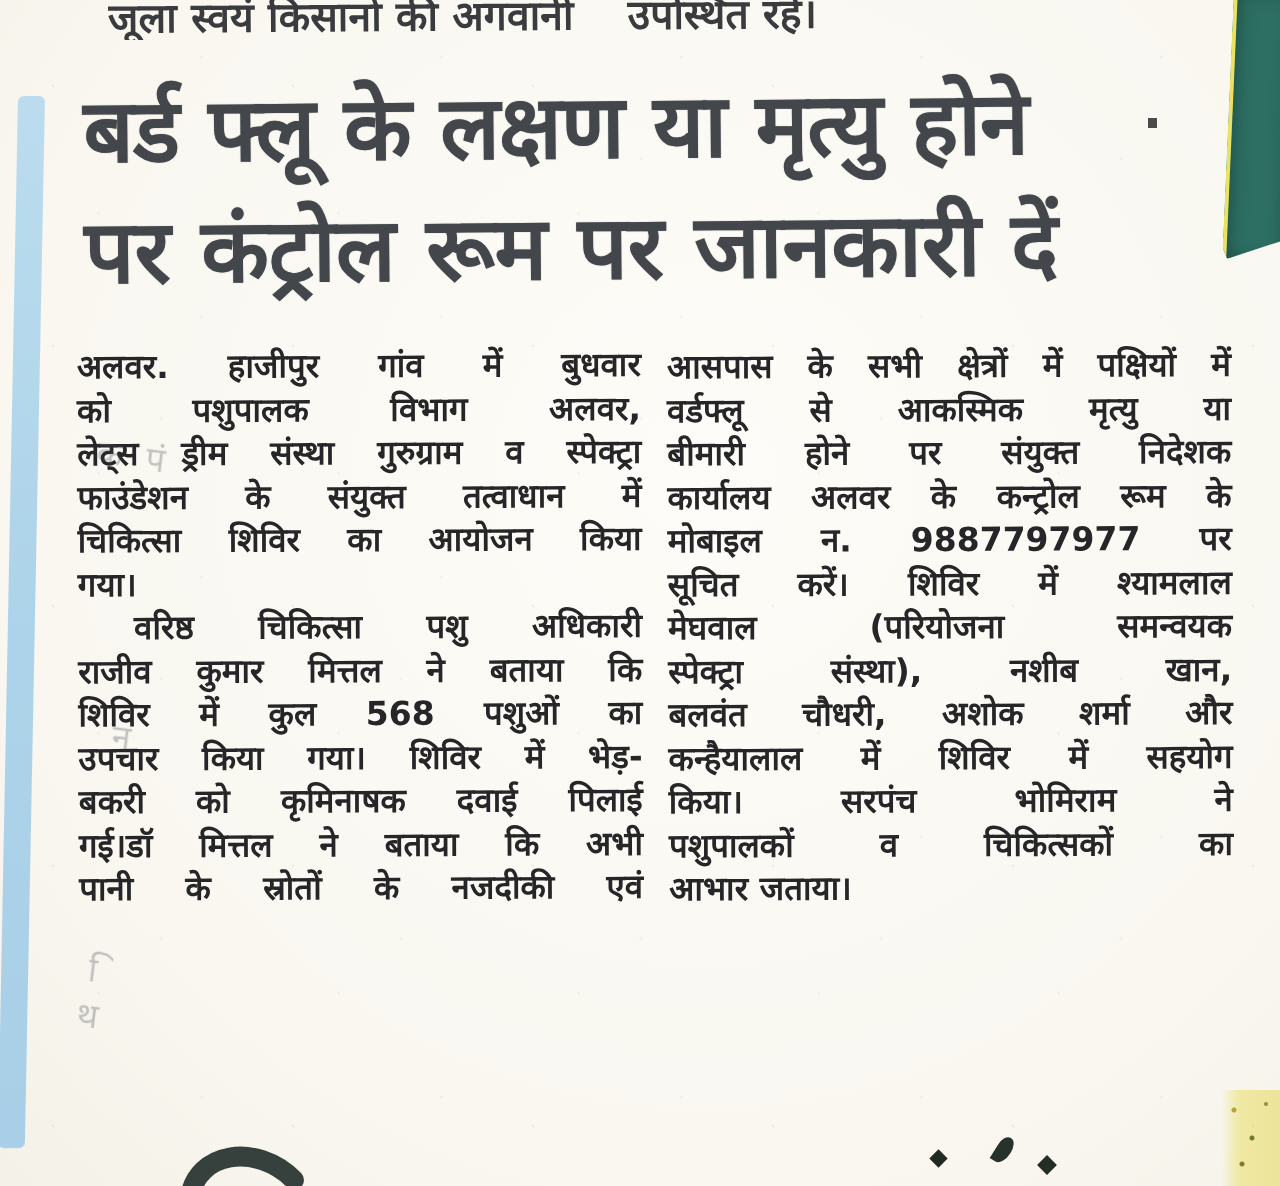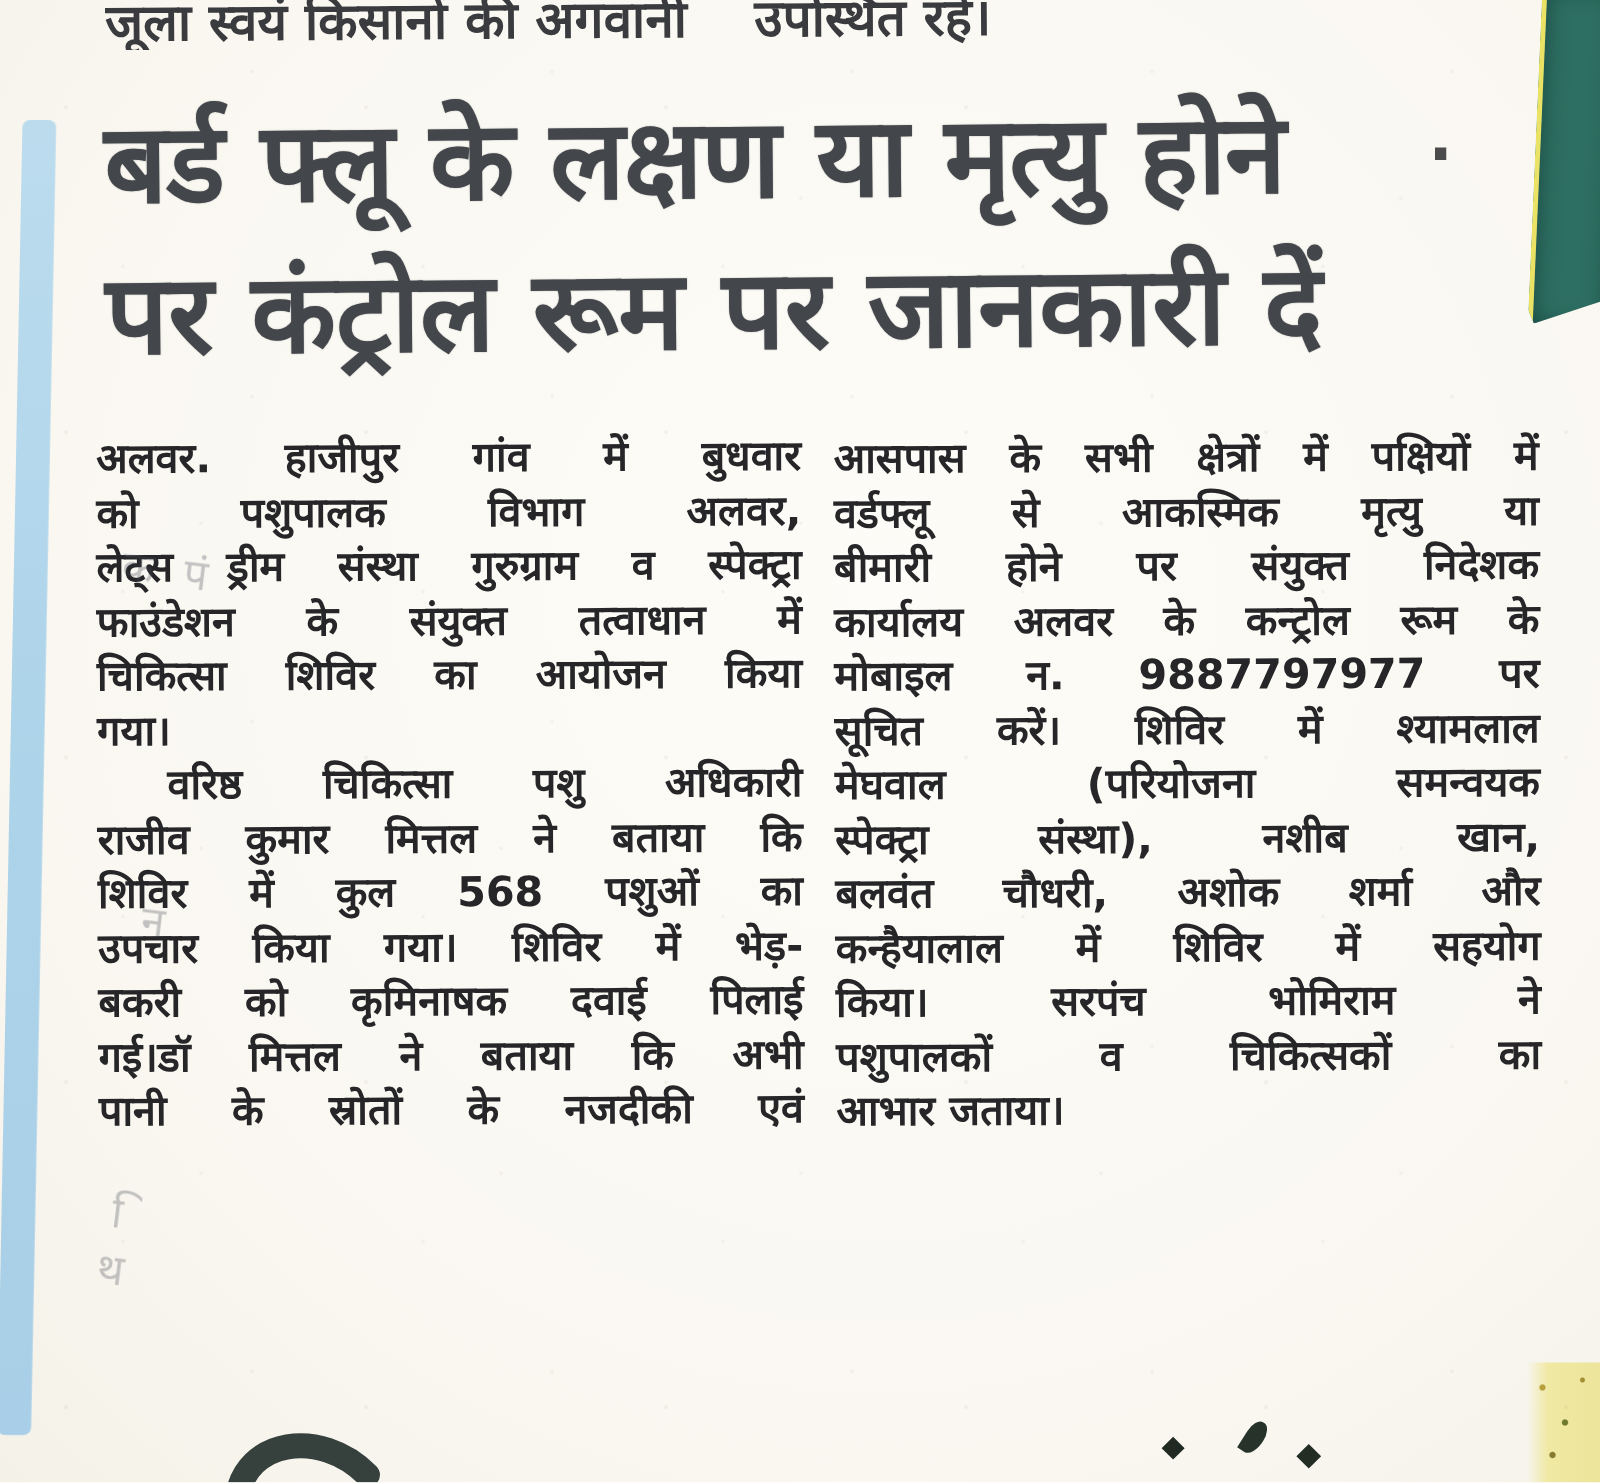--- a/index.html
+++ b/index.html
@@ -34,21 +34,21 @@
     background:
       radial-gradient(circle 2px at 12px 20px, #b7a13c 0 2px, transparent 3px),
       radial-gradient(circle 2px at 30px 48px, #6f7a2e 0 2px, transparent 3px),
       radial-gradient(circle 1.5px at 44px 14px, #a58f35 0 1.5px, transparent 2.5px),
       radial-gradient(circle 2px at 20px 74px, #857a2f 0 2px, transparent 3px),
       linear-gradient(to right, rgba(241,234,166,0) 0%, #f0e9a4 28%, #ece49a 100%);
   }
 
   
   .top-cut{
-    position:absolute;left:84px;top:0;width:1060px;height:40px;overflow:hidden;
+    position:absolute;left:108px;top:0;width:1060px;height:40px;overflow:hidden;
   }
   .top-cut-inner{
     transform:translateY(-15px) rotate(-0.4deg);
     font-size:41px;font-weight:600;color:#3a3b3e;white-space:nowrap;
   }
   .top-cut-inner .seg2{margin-left:54px;}
 
   
   .headline{
     position:absolute;left:84px;top:66px;width:1116px;

